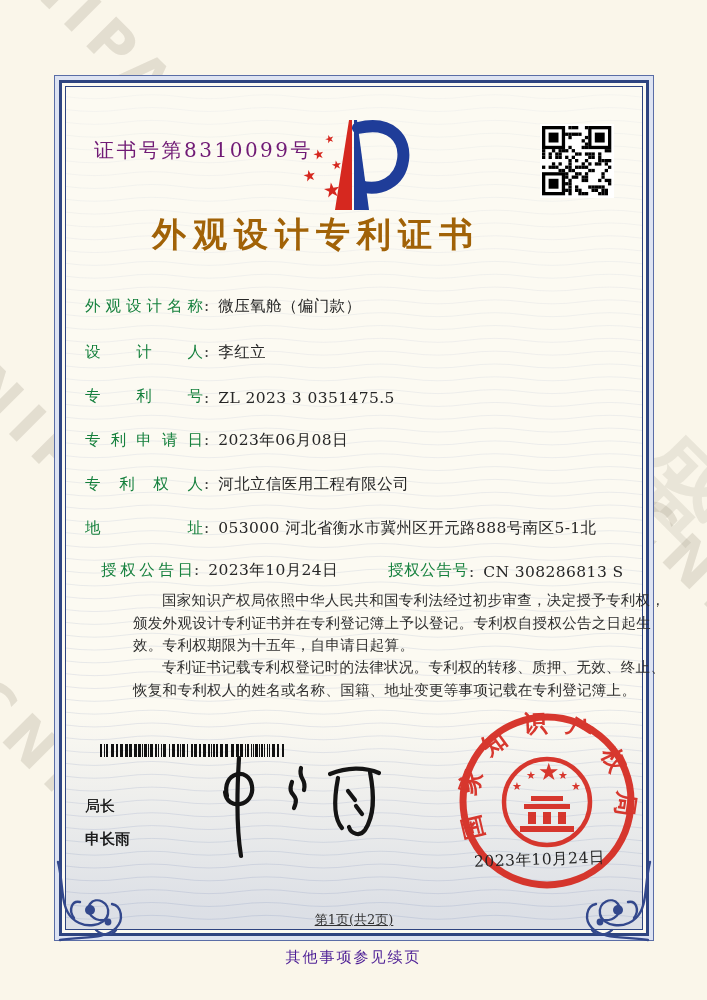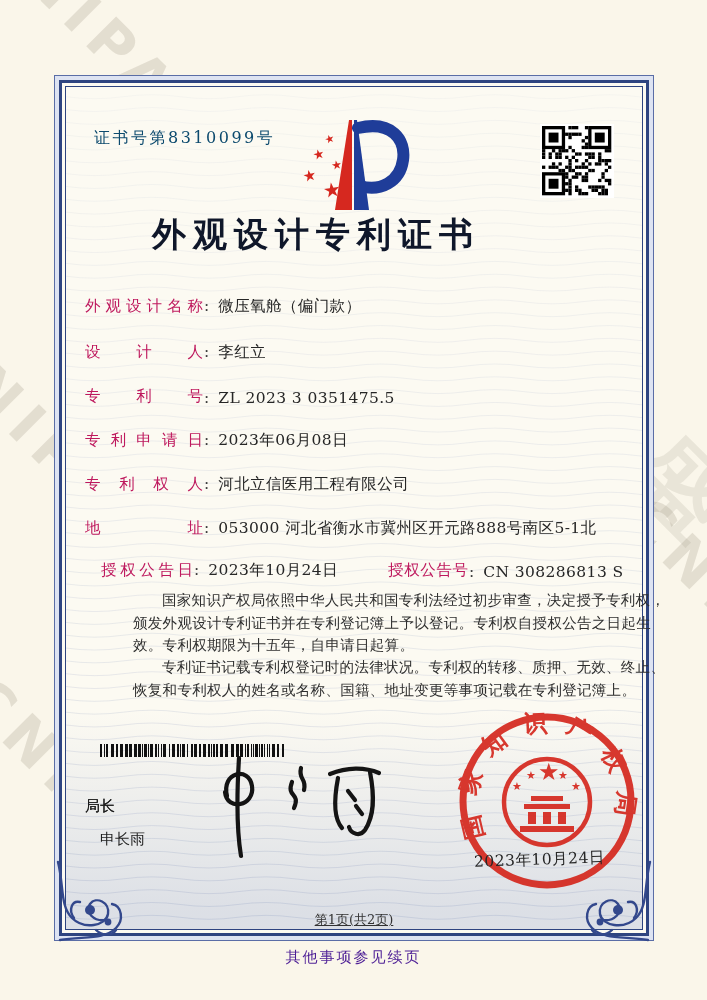--- a/index.html
+++ b/index.html
@@ -18,25 +18,25 @@
          border:1px solid #5a6da6;background:#dde3f2;padding:4px;z-index:2;}
   .frame-mid{box-sizing:border-box;width:100%;height:100%;border:3px solid #2e4480;padding:3px;background:#fcfaf2;}
   .frame-in{box-sizing:border-box;width:100%;height:100%;border:1px solid #2e4480;position:relative;
             background:linear-gradient(180deg,rgba(205,212,232,0) 74%,rgba(168,180,210,0.38) 98%);}
   .waves{position:absolute;left:0;top:0;width:100%;height:100%;}
   .corner{position:absolute;z-index:3;}
 
   
   .content{position:absolute;left:0;top:0;width:707px;height:1000px;z-index:4;}
   .abs{position:absolute;}
-  .cert-no{left:94px;top:128px;font-size:16px;letter-spacing:2.5px;color:#0c4a6e;}
+  .cert-no{left:94px;top:137px;font-size:20px;letter-spacing:2.5px;color:#701a75;}
   .title{left:54px;top:212px;width:524px;text-align:center;font-size:34px;font-weight:bold;
-         letter-spacing:7px;color:#0f172a;}
+         letter-spacing:7px;color:#a16207;}
   .field-row{left:85px;width:540px;font-size:15.5px;color:#262626;}
-  .flabel{display:inline-block;width:118px;text-align:justify;text-align-last:justify;color:#be185d;vertical-align:bottom;}
+  .flabel{display:inline-block;width:118px;text-align:justify;text-align-last:justify;color:#15803d;vertical-align:bottom;}
   .fcolon{color:#3a3a3a;margin-left:1px;}
   .fvalue{margin-left:9px;letter-spacing:0.4px;}
   .pair2{position:absolute;left:287px;top:0;white-space:nowrap;}
   .pair2 .flabel{width:80px;}
   .para{left:85px;width:540px;font-size:14.5px;line-height:22.5px;color:#2e2e2e;text-indent:2em;
         letter-spacing:0.3px;margin-left:48px;}
   .signer{left:85px;font-size:15px;font-family:"DejaVu Sans","Liberation Sans",sans-serif;color:#1d1d1d;text-align:right;}
   .seal-date{left:474px;top:849px;width:160px;font-size:15.5px;color:#262626;letter-spacing:0.5px;
              transform:rotate(-2deg);}
   .page-info{left:54px;top:911px;width:600px;text-align:center;font-size:13px;color:#333;text-decoration:underline;}
@@ -376,21 +376,21 @@
         <rect x="164" y="0" width="1" height="13" fill="#111"></rect>
         <rect x="167" y="0" width="1" height="13" fill="#111"></rect>
         <rect x="169" y="0" width="1" height="13" fill="#111"></rect>
         <rect x="172" y="0" width="3" height="13" fill="#111"></rect>
         <rect x="177" y="0" width="2" height="13" fill="#111"></rect>
         <rect x="182" y="0" width="2" height="13" fill="#111"></rect>
       </svg>
 
     <div class="abs signer" style="top:797px;" style2="">局长</div>
     <div class="abs signer" style="left:85px;top:797px;">局长</div>
-    <div class="abs signer" style="left:100px;top:830px;">申长雨</div>
+    <div class="abs signer" style="left:85px;top:830px;font-weight:bold;">申长雨</div>
 
     <svg class="abs" style="left:195px;top:742px;" width="210" height="120" viewBox="0 0 210 120">
       <g fill="none" stroke="#141414" stroke-width="4.2" stroke-linecap="round">
         <path d="M32,54 C26,30 54,24 57,44 C60,64 32,70 30,50"></path>
         <path d="M44,16 C42,48 41,84 46,114"></path>
         <path d="M97,40 C91,56 106,50 99,66"></path>
         <path d="M106,26 C103,38 112,36 109,48"></path>
         <path d="M135,32 C152,25 170,25 184,31"></path>
         <path d="M143,36 C138,62 140,78 147,86"></path>
         <path d="M175,30 C180,56 179,74 170,88 C165,95 156,92 154,85"></path>

